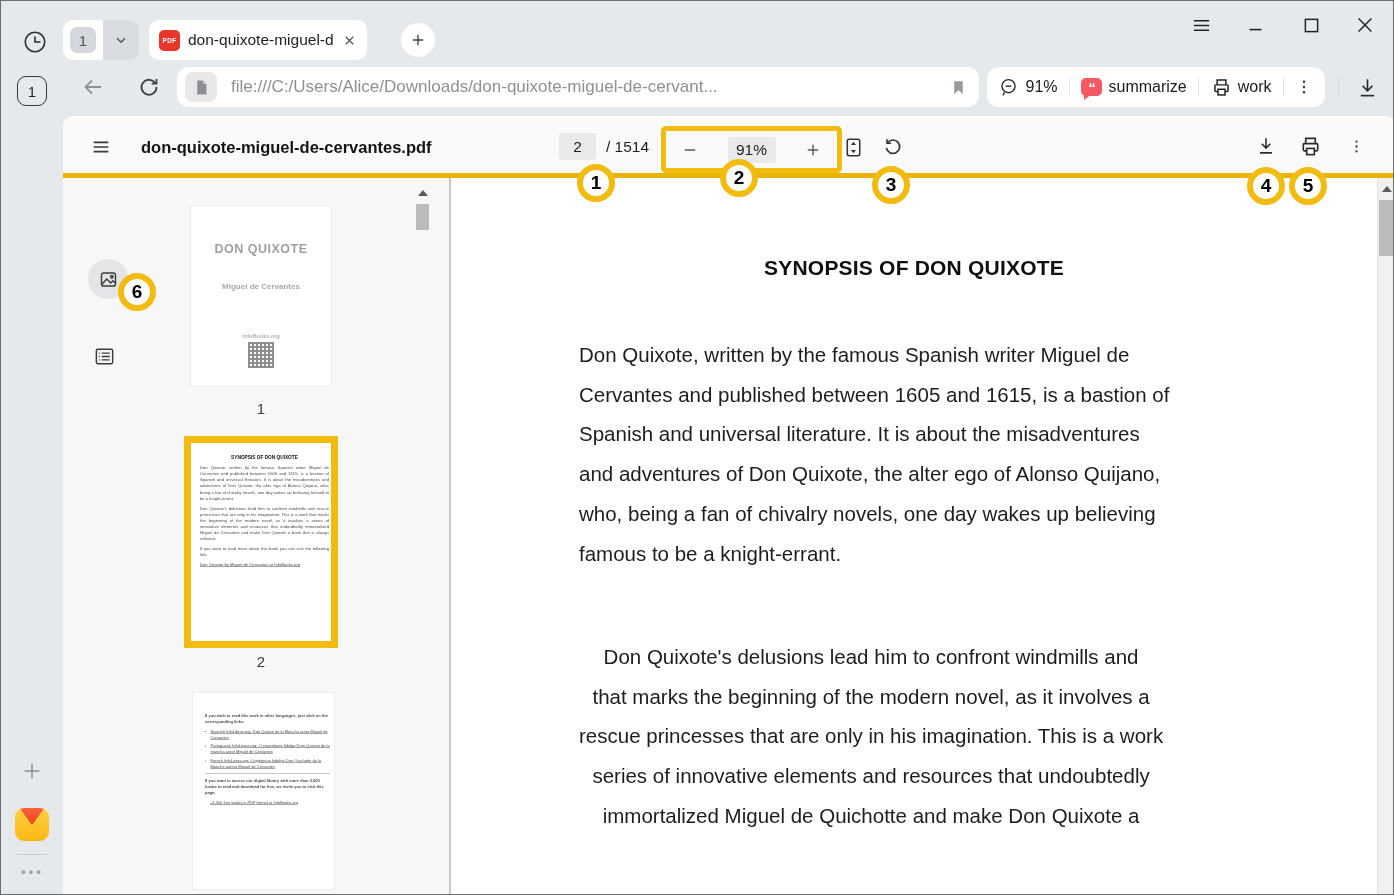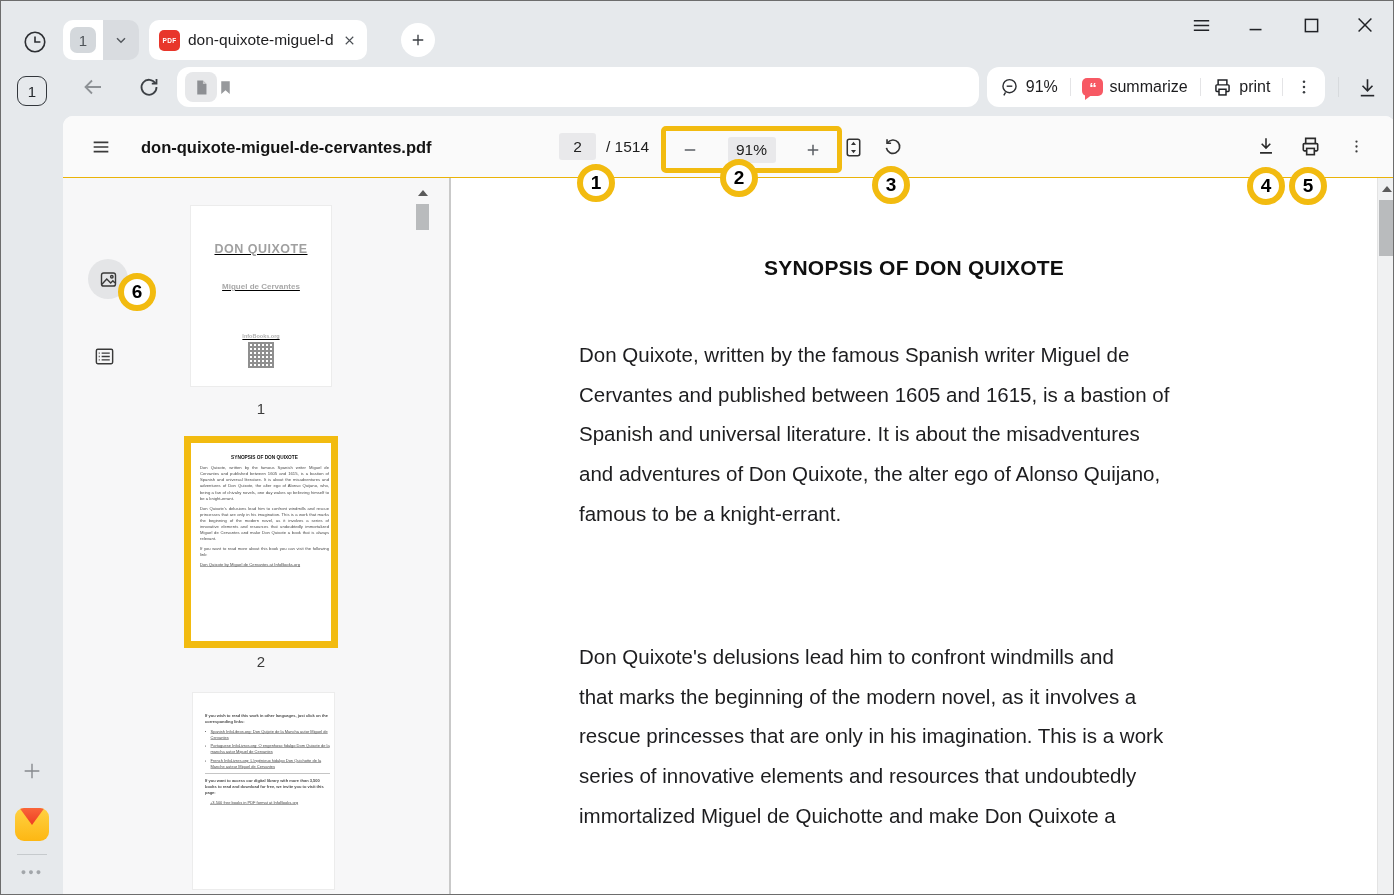--- a/index.html
+++ b/index.html
@@ -23,21 +23,21 @@
   .filechip{width:32px;height:30px;border-radius:8px;background:#e7e8ea;display:flex;align-items:center;justify-content:center;flex:none;}
   .urltext{margin-left:14px;flex:1;font-size:17px;color:#8f9093;white-space:nowrap;overflow:hidden;}
   .actpill{left:986px;top:66px;width:338px;height:40px;background:#fff;border-radius:12px;display:flex;align-items:center;justify-content:space-evenly;box-sizing:border-box;}
   .actitem{display:flex;align-items:center;gap:6px;font-size:16px;color:#1c1c1e;}
   .vsep{width:1px;height:18px;background:#e4e4e6;}
   .quoteico{width:21px;height:18px;background:#f75964;border-radius:5px;position:relative;color:#fff;font-weight:700;font-size:15px;line-height:20px;text-align:center;}
   .quoteico:after{content:"";position:absolute;left:3px;bottom:-4px;border:4px solid transparent;border-top-color:#f75964;border-left-color:#f75964;border-width:3px 4px;}
 
   
   #viewer{left:62px;top:115px;width:1332px;height:780px;background:#fff;border-radius:10px 10px 0 0;overflow:hidden;}
-  #vtoolbar{position:absolute;left:0;top:0;width:100%;height:62px;background:#fafafa;border-bottom:1px solid #eab308;box-sizing:border-box;}
+  #vtoolbar{position:absolute;left:0;top:0;width:100%;height:62px;background:#fafafa;border-bottom:5px solid #eab308;box-sizing:border-box;}
   .pagebox{left:496px;top:17px;width:37px;height:27px;background:#e9e9eb;border-radius:3px;font-size:15.5px;color:#222;}
   .zoombox{width:48px;height:26px;background:#e9e9eb;border-radius:3px;font-size:15.5px;color:#222;display:flex;align-items:center;justify-content:center;}
   .zrect{left:598px;top:10px;width:147px;height:37px;border:5px solid #f2bb10;border-radius:5px;box-sizing:content-box;display:flex;align-items:center;justify-content:space-between;padding:0 12px;background:transparent;}
   #vsidebar{position:absolute;left:0;top:62px;width:386px;height:718px;background:#f7f7f8;}
   .circlebtn{left:25px;top:81px;width:40px;height:40px;border-radius:50%;background:#e4e5e7;}
   .thumb{background:#fff;box-shadow:0 0 0 1px #ececec;}
   .thumblabel{text-align:center;font-size:15px;color:#3c3c3c;}
   .selthumb{border:7px solid #f2bb10;background:#fff;box-sizing:border-box;}
   .mini{font-size:8.4px;line-height:1.45;color:#4a4a4a;transform:scale(.5);transform-origin:0 0;width:200%;text-align:justify;}
   .mini h5{font-size:9.5px;color:#111;text-align:center;margin:0 0 7px;}
@@ -140,20 +140,21 @@
       </svg>
   </div>
 
   <div class="abs urlpill">
     <div class="filechip">
       <svg width="17" height="17" viewBox="0 0 24 24" fill="#8d8f93">
           <path d="M6 2h8l5 5v15H6z"></path>
           <path d="M14 2v5h5" fill="#c7c8ca"></path>
         </svg>
     </div>
+    <div class="urltext">file:///C:/Users/Alice/Downloads/don-quixote-miguel-de-cervant...</div>
     <svg width="17" height="17" viewBox="0 0 24 24" fill="#97999c">
         <path d="M6 3h12v18l-6-5-6 5z"></path>
       </svg>
   </div>
 
   <div class="abs actpill">
     <div class="actitem">
       <svg width="21" height="21" viewBox="0 0 24 24" fill="none" stroke="#2b2d31" stroke-width="1.6">
           <circle cx="12" cy="10.5" r="7.5"></circle>
           <path d="M8.8 10.5h6.4"></path>
@@ -166,21 +167,21 @@
       <div class="quoteico">“</div>
       <span>summarize</span>
     </div>
     <div class="vsep"></div>
     <div class="actitem">
       <svg width="21" height="21" viewBox="0 0 24 24" fill="none" stroke="#202226" stroke-width="1.7">
           <path d="M7 9V3.5h10V9"></path>
           <rect x="4.5" y="9" width="15" height="7.5" rx="1"></rect>
           <rect x="8" y="14" width="8" height="6.5" fill="#fff"></rect>
         </svg>
-      <span>print</span>
+      <span>work</span>
     </div>
     <div class="vsep"></div>
     <div class="actitem">
       <svg width="18" height="18" viewBox="0 0 24 24" fill="#3a3e42">
           <circle cx="12" cy="5" r="1.7"></circle>
           <circle cx="12" cy="12" r="1.7"></circle>
           <circle cx="12" cy="19" r="1.7"></circle>
         </svg>
     </div>
   </div>
@@ -280,21 +281,21 @@
           </svg>
       </div>
       <div class="abs ctr" style="left:28px;top:165px;width:26px;height:26px;">
         <svg width="23" height="23" viewBox="0 0 24 24" fill="none" stroke="#3a3a3a" stroke-width="1.5">
             <rect x="3.5" y="4.5" width="17" height="15" rx="1.5"></rect>
             <path d="M9 8.5h8.5M9 12h8.5M9 15.5h8.5"></path>
             <path d="M6 8.5h1M6 12h1M6 15.5h1"></path>
           </svg>
       </div>
 
-      <div class="abs thumb" style="left:128px;top:28px;width:140px;height:180px;text-decoration:underline;">
+      <div class="abs thumb" style="left:128px;top:28px;width:140px;height:180px;">
         <div style="margin-top:36px;text-align:center;font-size:12.5px;font-weight:700;color:#a0a0a0;letter-spacing:.5px;">DON QUIXOTE</div>
         <div style="margin-top:26px;text-align:center;font-size:8px;font-weight:700;color:#a8a8a8;">Miguel de Cervantes</div>
         <div style="margin-top:42px;text-align:center;font-size:5.5px;font-weight:700;color:#b0b0b0;">InfoBooks.org</div>
         <div class="qr" style="margin:3px auto 0;"></div>
       </div>
       <div class="abs thumblabel" style="left:128px;top:222px;width:140px;">1</div>
 
       <div class="abs selthumb" style="left:121px;top:258px;width:154px;height:212px;">
         <div style="position:absolute;left:9px;top:11px;right:2px;bottom:4px;overflow:hidden;">
           <div class="mini">
@@ -332,23 +333,24 @@
 
     <div class="sdivider"></div>
 
     <div id="vmain">
       <div class="abs docheading" style="top:78px;">SYNOPSIS OF DON QUIXOTE</div>
       <div class="abs docpara" style="left:128px;top:157px;">
         <div>Don Quixote, written by the famous Spanish writer Miguel de</div>
         <div>Cervantes and published between 1605 and 1615, is a bastion of</div>
         <div>Spanish and universal literature. It is about the misadventures</div>
         <div>and adventures of Don Quixote, the alter ego of Alonso Quijano,</div>
+        <div>who, being a fan of chivalry novels, one day wakes up believing</div>
         <div>famous to be a knight-errant.</div>
       </div>
-      <div class="abs docpara" style="left:128px;top:459px;">
+      <div class="abs docpara" style="left:128px;top:459px;text-align:center;">
         <div>Don Quixote's delusions lead him to confront windmills and</div>
         <div>that marks the beginning of the modern novel, as it involves a</div>
         <div>rescue princesses that are only in his imagination. This is a work</div>
         <div>series of innovative elements and resources that undoubtedly</div>
         <div>immortalized Miguel de Quichotte and make Don Quixote a</div>
       </div>
     </div>
 
     <div class="scrolltrack">
       <div class="tri-up" style="margin:8px auto 0;"></div>

